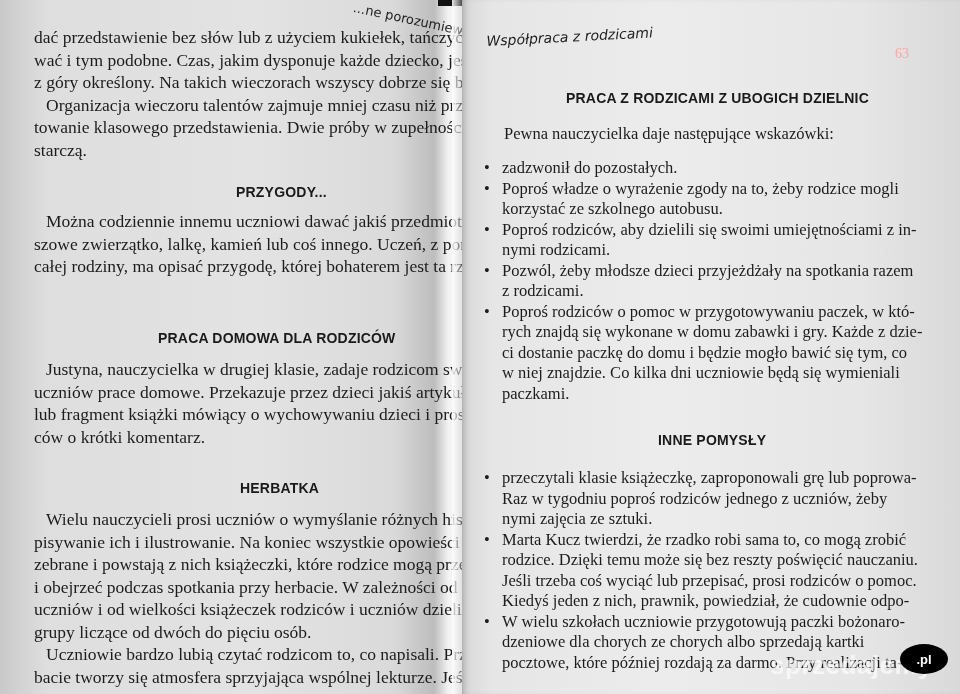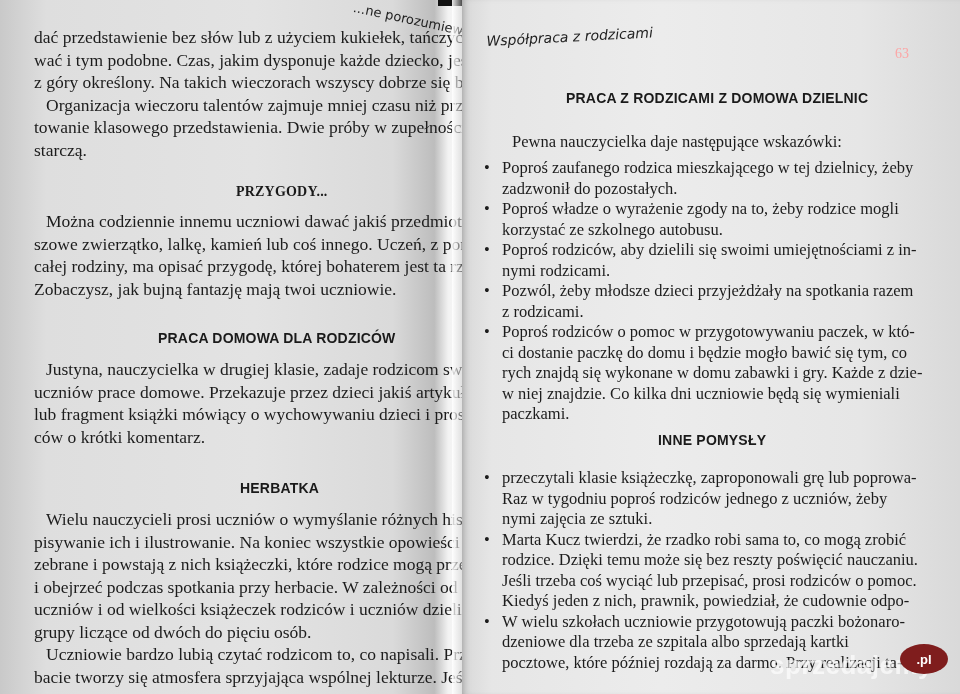--- a/index.html
+++ b/index.html
@@ -40,28 +40,28 @@
     font-size: 14px; letter-spacing: 0.2px; color: #1a1a1a; position: absolute; white-space: nowrap;
   }
   .running-right {
     position: absolute; left: 486px; top: 33px; font-style: italic; font-size: 14px;
     font-family: "DejaVu Sans", sans-serif; transform: rotate(-3deg); transform-origin: left top; color: #222;
   }
   .page-num {
     position: absolute; left: 895px; top: 46px; font-size: 14px; font-family: Liberation Serif, serif; color: #fca5a5;
   }
   .rp-text { position: absolute; left: 498px; width: 440px; font-size: 16.5px; line-height: 20.5px; }
-  .rp-text p { margin: 12px; white-space: nowrap; }
+  .rp-text p { margin: 4px; white-space: nowrap; }
   .rp-list { list-style: none; margin: 0; padding: 0; position: absolute; left: 480px; width: 460px; font-size: 16.5px; line-height: 20.5px; }
   .rp-list li { position: relative; padding-left: 22px; margin: 0; }
   .rp-list li .bullet { position: absolute; left: 4px; top: 0; }
   .rp-list li .line { display: block; white-space: nowrap; }
   .watermark {
     position: absolute; left: 900px; top: 644px; width: 48px; height: 30px; border-radius: 50%;
-    background: #7f1d1d; color: #fff; font-family: "Liberation Sans", sans-serif; font-weight: bold; font-size: 13px;
+    background: #000000; color: #fff; font-family: "Liberation Sans", sans-serif; font-weight: bold; font-size: 13px;
     display: flex; align-items: center; justify-content: center;
   }
   .watermark-text {
     position: absolute; left: 770px; top: 650px; font-family: "Liberation Sans", sans-serif; font-weight: bold;
     font-size: 26px; color: rgba(255,255,255,0.65); letter-spacing: 0.5px; white-space: nowrap;
   }
 </style>
 </head>
 <body>
 
@@ -71,26 +71,25 @@
 
   <div class="lp-text" style="top:26px;">
     <p>dać przedstawienie bez słów lub z użyciem kukiełek, tańczyć, śpie-</p>
     <p>wać i tym podobne. Czas, jakim dysponuje każde dziecko, jest</p>
     <p>z góry określony. Na takich wieczorach wszyscy dobrze się bawią.</p>
     <p class="indent">Organizacja wieczoru talentów zajmuje mniej czasu niż przygo-</p>
     <p>towanie klasowego przedstawienia. Dwie próby w zupełności wy-</p>
     <p>starczą.</p>
   </div>
 
-  <div class="heading" style="left:236px; top:184px;font-family:Liberation Serif, serif;">PRZYGODY...</div>
+  <div class="heading" style="left:236px; top:184px;">PRZYGODY...</div>
   <div class="lp-text" style="top:210px;">
     <p class="indent">Można codziennie innemu uczniowi dawać jakiś przedmiot – plu-</p>
     <p>szowe zwierzątko, lalkę, kamień lub coś innego. Uczeń, z pomocą</p>
     <p>całej rodziny, ma opisać przygodę, której bohaterem jest ta rzecz.</p>
-    <p>Zobaczysz, jak bujną fantazję mają twoi uczniowie.</p>
   </div>
 
   <div class="heading" style="left:158px; top:330px;">PRACA DOMOWA DLA RODZICÓW</div>
   <div class="lp-text" style="top:358px;">
     <p class="indent">Justyna, nauczycielka w drugiej klasie, zadaje rodzicom swoich</p>
     <p>uczniów prace domowe. Przekazuje przez dzieci jakiś artykuł praso-</p>
     <p>lub fragment książki mówiący o wychowywaniu dzieci i prosi rodzi-</p>
     <p>ców o krótki komentarz.</p>
   </div>
 
@@ -107,51 +106,50 @@
   </div>
 </div>
 
 <div class="spine-shadow"></div>
 
 <div class="page page-right"></div>
 
 <div class="running-right">Współpraca z rodzicami</div>
 <div class="page-num">63</div>
 
-<div class="heading" style="left:566px; top:90px;">PRACA Z RODZICAMI Z DOMOWA DZIELNIC</div>
+<div class="heading" style="left:566px; top:90px;">PRACA Z RODZICAMI Z UBOGICH DZIELNIC</div>
 <div class="rp-text" style="top:120px; left:500px;">
   <p>Pewna nauczycielka daje następujące wskazówki:</p>
 </div>
 
 <ul class="rp-list" style="top:158px;">
   <li>
     <span class="bullet">•</span>
-    <span class="line">Poproś zaufanego rodzica mieszkającego w tej dzielnicy, żeby</span>
     <span class="line">zadzwonił do pozostałych.</span>
   </li>
   <li>
     <span class="bullet">•</span>
     <span class="line">Poproś władze o wyrażenie zgody na to, żeby rodzice mogli</span>
     <span class="line">korzystać ze szkolnego autobusu.</span>
   </li>
   <li>
     <span class="bullet">•</span>
     <span class="line">Poproś rodziców, aby dzielili się swoimi umiejętnościami z in-</span>
     <span class="line">nymi rodzicami.</span>
   </li>
   <li>
     <span class="bullet">•</span>
     <span class="line">Pozwól, żeby młodsze dzieci przyjeżdżały na spotkania razem</span>
     <span class="line">z rodzicami.</span>
   </li>
   <li>
     <span class="bullet">•</span>
     <span class="line">Poproś rodziców o pomoc w przygotowywaniu paczek, w któ-</span>
+    <span class="line">rych znajdą się wykonane w domu zabawki i gry. Każde z dzie-</span>
     <span class="line">ci dostanie paczkę do domu i będzie mogło bawić się tym, co</span>
-    <span class="line">rych znajdą się wykonane w domu zabawki i gry. Każde z dzie-</span>
     <span class="line">w niej znajdzie. Co kilka dni uczniowie będą się wymieniali</span>
     <span class="line">paczkami.</span>
   </li>
 </ul>
 
 <div class="heading" style="left:658px; top:432px;">INNE POMYSŁY</div>
 
 <ul class="rp-list" style="top:468px;">
   <li>
     <span class="bullet">•</span>
@@ -162,19 +160,19 @@
   <li>
     <span class="bullet">•</span>
     <span class="line">Marta Kucz twierdzi, że rzadko robi sama to, co mogą zrobić</span>
     <span class="line">rodzice. Dzięki temu może się bez reszty poświęcić nauczaniu.</span>
     <span class="line">Jeśli trzeba coś wyciąć lub przepisać, prosi rodziców o pomoc.</span>
     <span class="line">Kiedyś jeden z nich, prawnik, powiedział, że cudownie odpo-</span>
   </li>
   <li>
     <span class="bullet">•</span>
     <span class="line">W wielu szkołach uczniowie przygotowują paczki bożonaro-</span>
-    <span class="line">dzeniowe dla trzeba ze szpitala albo sprzedają kartki</span>
+    <span class="line">dzeniowe dla chorych ze chorych albo sprzedają kartki</span>
     <span class="line">pocztowe, które później rozdają za darmo. Przy realizacji ta-</span>
   </li>
 </ul>
 
 <div class="watermark-text">sprzedajemy</div>
 <div class="watermark">.pl</div>
 
 </body></html>

